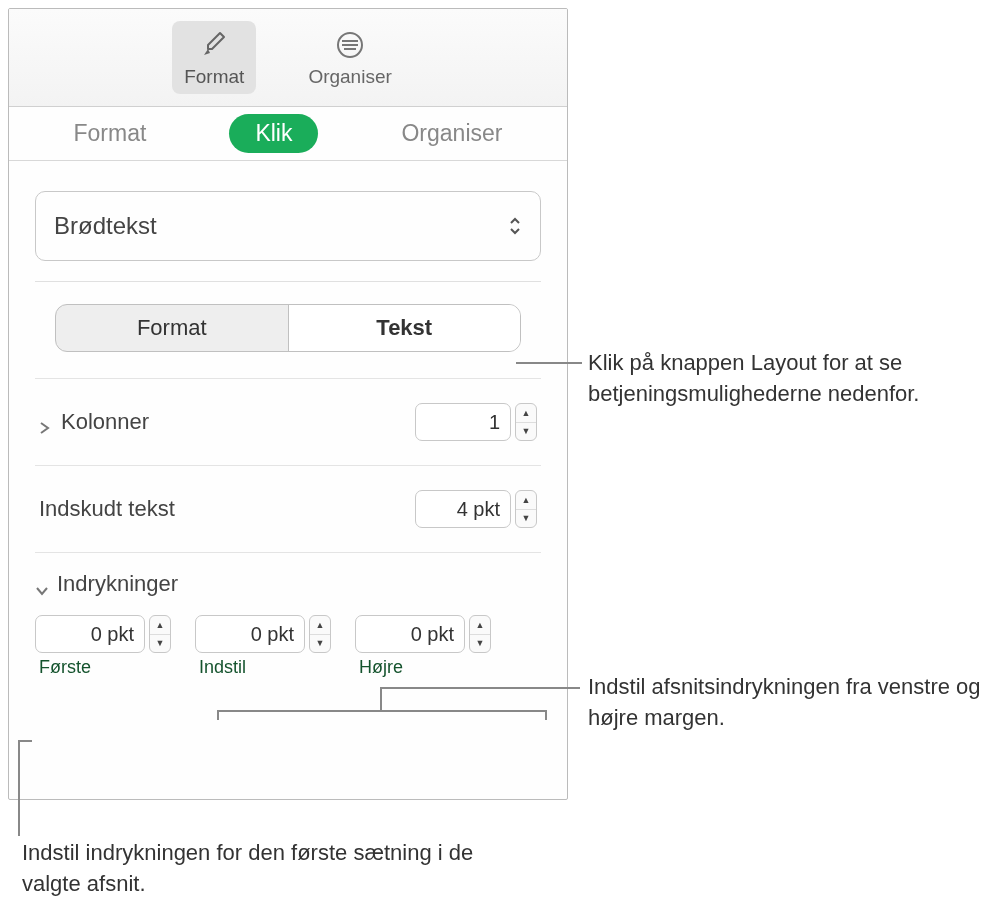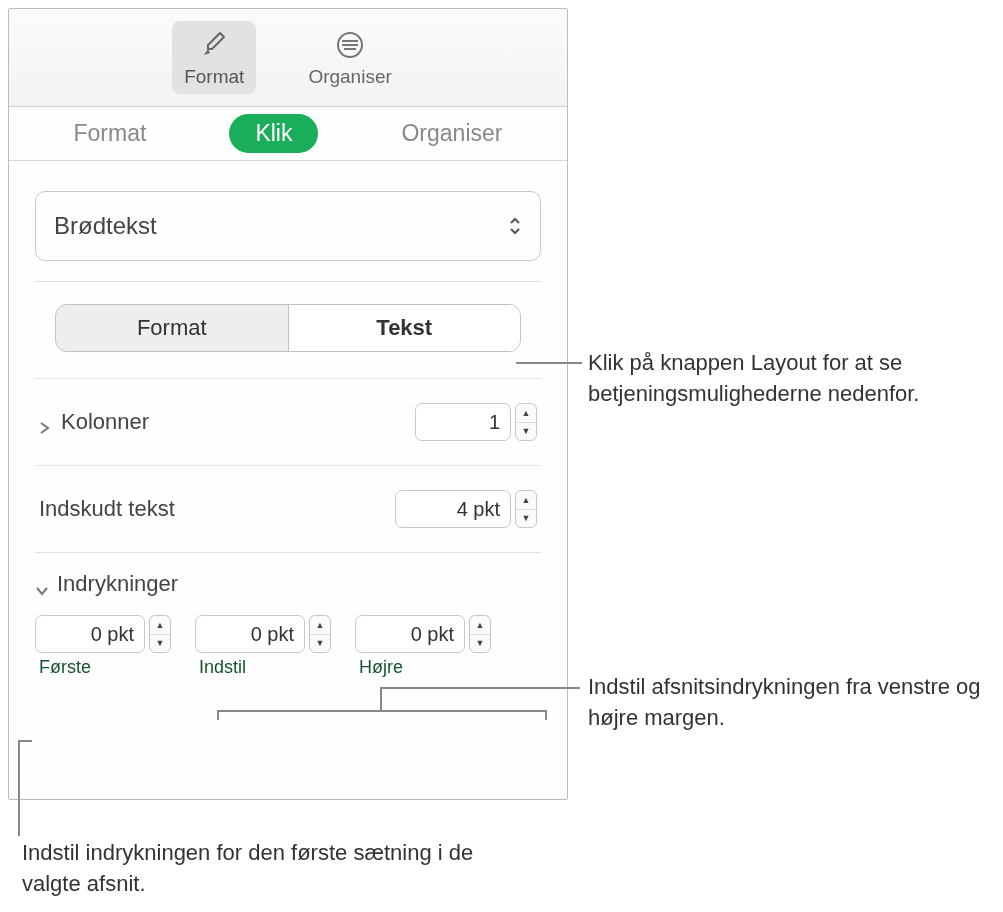--- a/index.html
+++ b/index.html
@@ -132,21 +132,21 @@
     .num-input {
       width: 96px; height: 38px;
       border: 1px solid #c8c8c8;
       border-radius: 7px;
       text-align: right;
       padding: 0 10px;
       font-size: 20px;
       color: #333;
       background: #fff;
     }
-    .num-input.wide { width: 116px; }
+    .num-input.wide { width: 96px; }
     .stepper {
       width: 22px; height: 38px;
       border: 1px solid #c8c8c8;
       border-radius: 6px;
       display: flex; flex-direction: column;
       overflow: hidden;
       background: #fafafa;
     }
     .stepper div {
       flex: 1; display:flex; align-items:center; justify-content:center;

